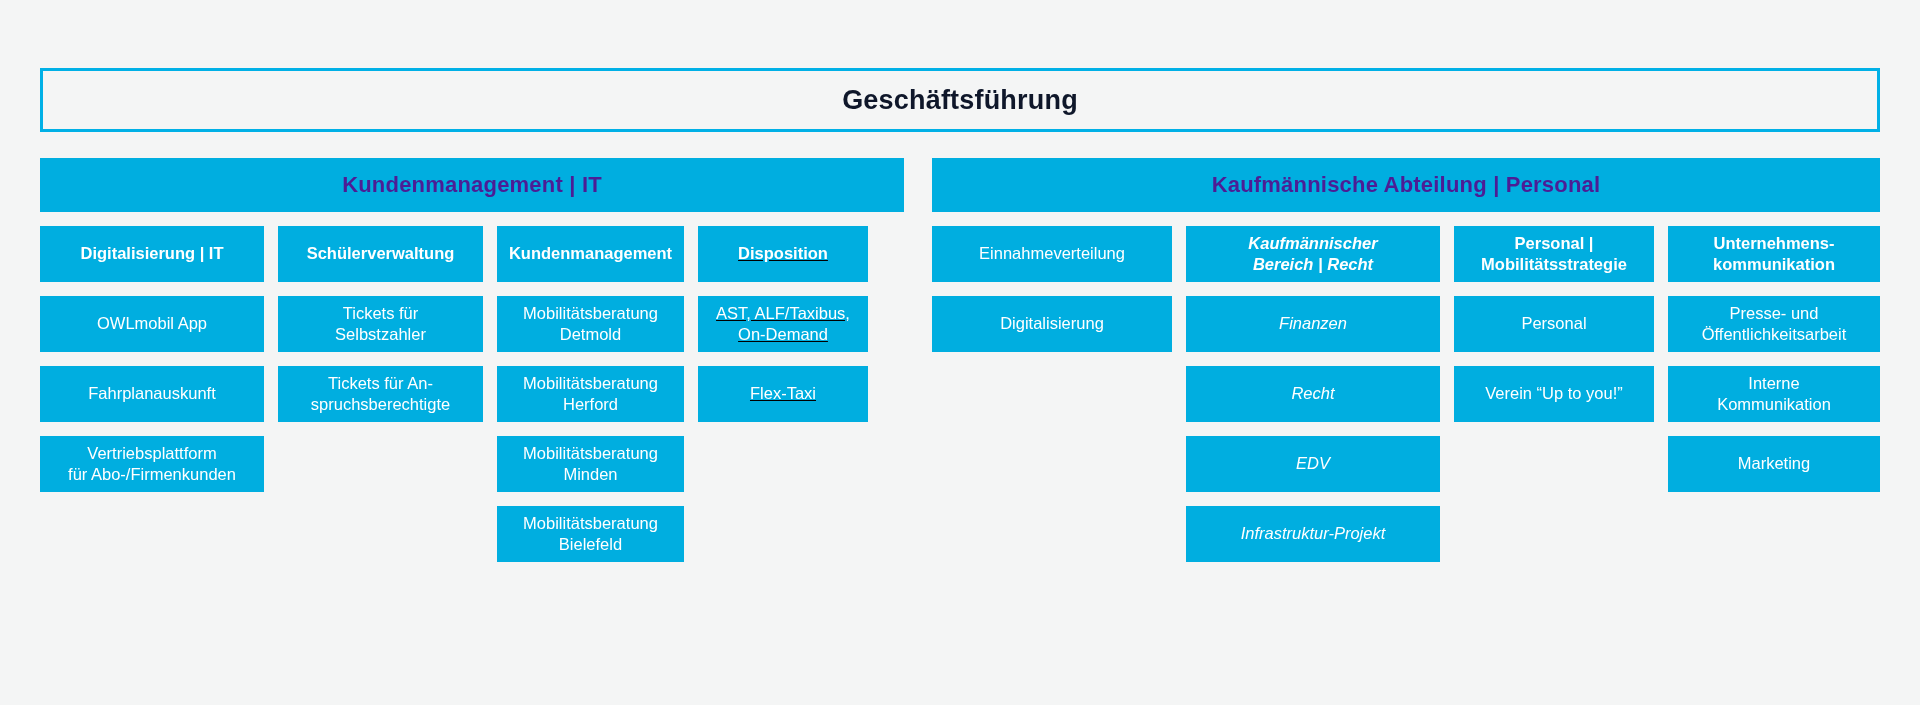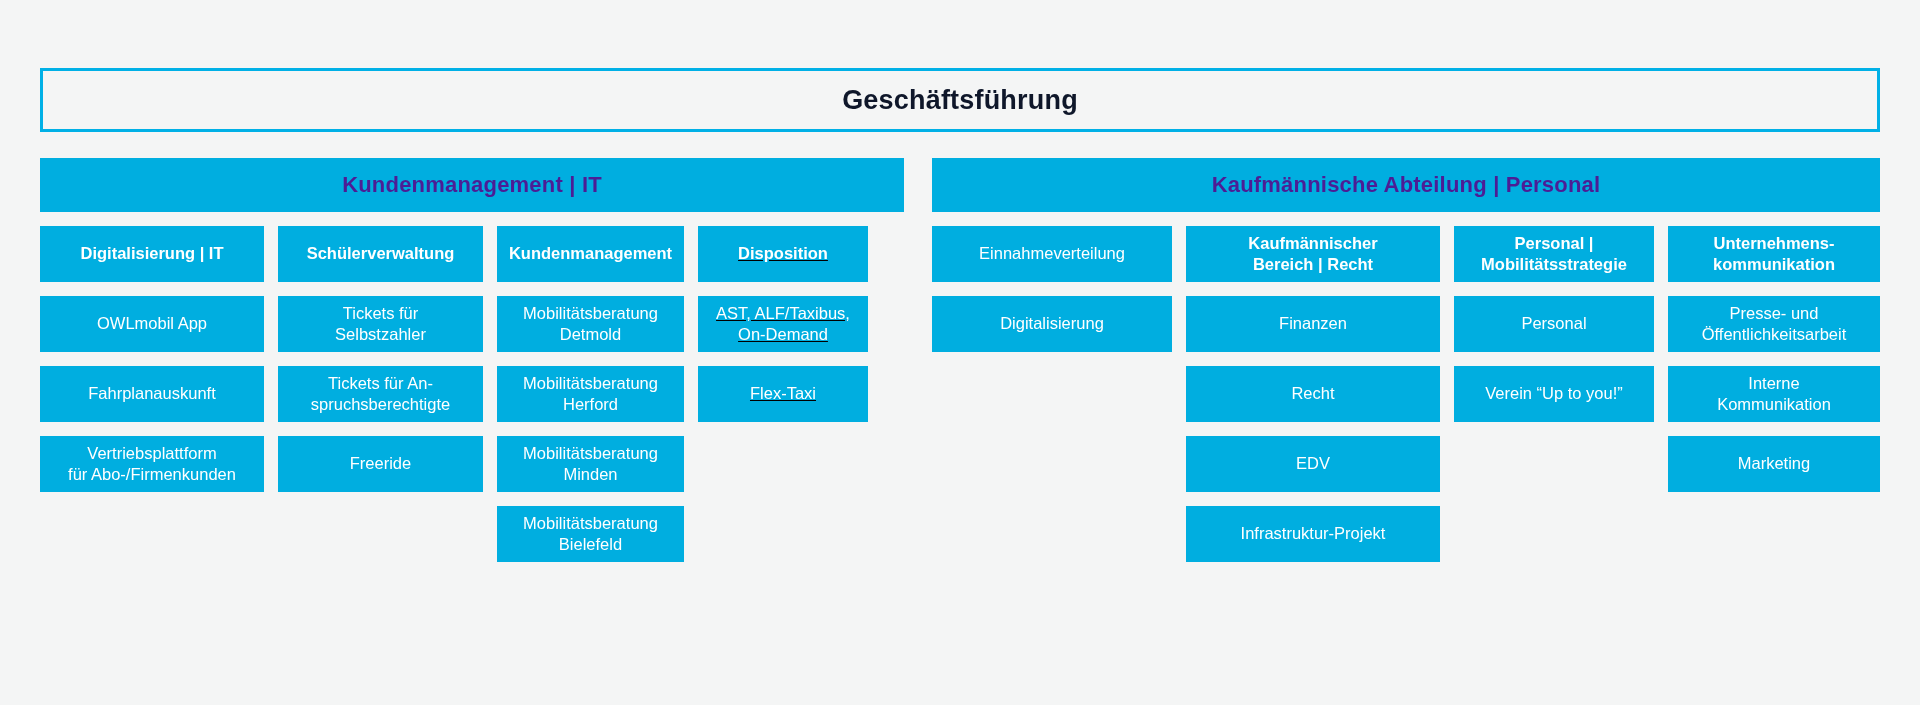--- a/index.html
+++ b/index.html
@@ -73,21 +73,21 @@
     flex-direction: column;
     gap: 14px;
   }
   
   .division.left  .column:nth-child(1) { width: 224px; }
   .division.left  .column:nth-child(2) { width: 205px; }
   .division.left  .column:nth-child(3) { width: 187px; }
   .division.left  .column:nth-child(4) { width: 170px; text-decoration: underline; }
   
   .division.right .column:nth-child(1) { width: 240px; }
-  .division.right .column:nth-child(2) { width: 254px; }
+  .division.right .column:nth-child(2) { width: 254px; font-style: italic; }
   .division.right .column:nth-child(3) { width: 200px; }
   .division.right .column:nth-child(4) { width: 212px; }
 
   .node {
     background: #00aee0;
     color: #ffffff;
     font-size: 16.5px;
     line-height: 1.28;
     text-align: center;
     min-height: 56px;
@@ -121,21 +121,20 @@
           <div class="node">Vertriebsplattform
 für Abo-/Firmenkunden</div>
         </div>
 
         <div class="column">
           <div class="node head">Schülerverwaltung</div>
           <div class="node">Tickets für
 Selbstzahler</div>
           <div class="node">Tickets für An-
 spruchsberechtigte</div>
-          <div class="node">Freeride</div>
         </div>
 
         <div class="column">
           <div class="node head">Kundenmanagement</div>
           <div class="node">Mobilitätsberatung
 Detmold</div>
           <div class="node">Mobilitätsberatung
 Herford</div>
           <div class="node">Mobilitätsberatung
 Minden</div>

